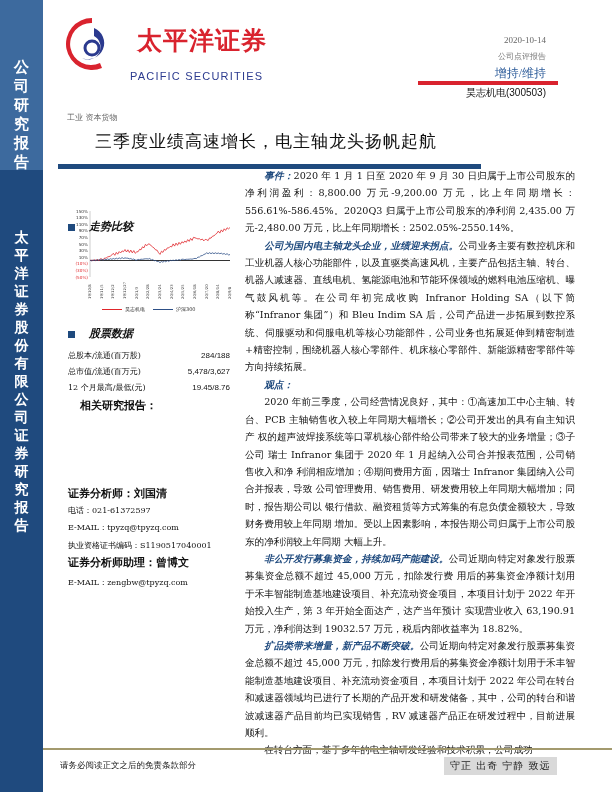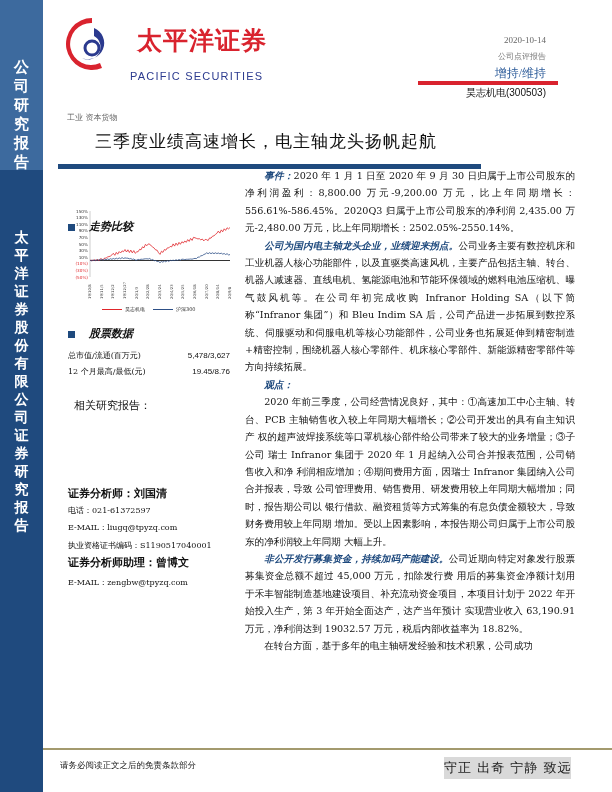--- a/index.html
+++ b/index.html
@@ -27,32 +27,32 @@
 
   .sec-head { position:absolute; left:68px; font-weight:bold; font-size:11px; font-style:italic; }
   .sec-sq { display:inline-block; width:7px; height:7px; background:#1f4a7e; margin-right:14px; vertical-align:middle; }
   .chart { position:absolute; left:58px; top:205px; width:180px; height:110px; }
   .legend { position:absolute; left:102px; top:306px; font-size:5px; font-family:"DejaVu Sans", sans-serif; color:#333; }
   .leg-line { display:inline-block; width:20px; height:1px; vertical-align:middle; margin-right:3px; }
 
   .stock-table { position:absolute; left:68px; top:348px; width:162px; font-size:8px; }
   .stock-row { display:flex; justify-content:space-between; height:16px; line-height:16px; }
   .stock-row .v { font-family:"Liberation Sans", sans-serif; font-size:8px; }
-  .related { position:absolute; left:74px; top:398px; font-weight:normal; font-size:11px; }
+  .related { position:absolute; left:80px; top:398px; font-weight:bold; font-size:11px; }
 
   .analyst { position:absolute; left:68px; font-size:8px; }
   .analyst.h { font-weight:bold; font-size:11px; }
 
   .body { position:absolute; left:245px; top:167px; width:330px; font-size:9.6px; line-height:17.4px; text-align:justify; }
   .body p { margin:0; text-indent:2em; }
   .body .k { color:#1f4a7e; font-weight:bold; font-style:italic; }
 
   .footer-line { position:absolute; left:43px; top:748px; width:569px; height:2px; background:#a39a6e; }
   .footer-left { position:absolute; left:60px; top:760px; font-size:8.5px; color:#222; }
-  .footer-right { position:absolute; left:444px; top:757px; padding:2px 0; background:#d9d9d9; font-size:13px; color:#222; letter-spacing:1px; }
+  .footer-right { position:absolute; left:444px; top:757px; padding:2px 6px; background:#d9d9d9; font-size:10px; color:#222; letter-spacing:1px; }
 </style>
 </head>
 <body>
 
 <div class="sidebar"></div>
 <div class="sidebar-top"></div>
 <div class="vtext" style="top:58px;" id="vt1">
     <span>公</span>
     <span>司</span>
     <span>研</span>
@@ -135,41 +135,46 @@
   <span class="leg-line" style="background:#e0262b;"></span><span>昊志机电</span>
   &nbsp;&nbsp;&nbsp;
   <span class="leg-line" style="background:#2d4f86;"></span><span>沪深300</span>
 </div>
 
 <div class="sec-head" style="top:326px;">
   <span class="sec-sq"></span><span>股票数据</span>
 </div>
 <div class="stock-table">
   <div class="stock-row">
+      <span>总股本/流通(百万股)</span>
+      <span class="v">284/188</span>
+    </div>
+  <div class="stock-row">
       <span>总市值/流通(百万元)</span>
       <span class="v">5,478/3,627</span>
     </div>
   <div class="stock-row">
       <span>12 个月最高/最低(元)</span>
       <span class="v">19.45/8.76</span>
     </div>
 </div>
 <div class="related">相关研究报告：</div>
 
 <div class="analyst h" style="top:486px;">证券分析师：刘国清</div>
 <div class="analyst num" style="top:505px;">电话：021-61372597</div>
-<div class="analyst num" style="top:522px;">E-MAIL：liugq@tpyzq.com</div>
+<div class="analyst num" style="top:522px;">E-MAIL：tpyzq@tpyzq.com</div>
 <div class="analyst num" style="top:540px;text-align:right;">执业资格证书编码：S1190517040001</div>
 <div class="analyst h" style="top:555px;">证券分析师助理：曾博文</div>
 <div class="analyst num" style="top:577px;">E-MAIL：zengbw@tpyzq.com</div>
 
 <div class="body">
   <p><span class="k" style="color:#1f4a7e;margin-top:28px;">事件：</span><span>2020 年 1 月 1 日至 2020 年 9 月 30 日归属于上市公司股东的净利润盈利：8,800.00 万元-9,200.00 万元，比上年同期增长：556.61%-586.45%。2020Q3 归属于上市公司股东的净利润 2,435.00 万元-2,480.00 万元，比上年同期增长：2502.05%-2550.14%。</span></p>
   <p><span class="k">公司为国内电主轴龙头企业，业绩迎来拐点。</span><span>公司业务主要有数控机床和工业机器人核心功能部件，以及直驱类高速风机，主要产品包括主轴、转台、机器人减速器、直线电机、氢能源电池和节能环保领域的燃料电池压缩机、曝气鼓风机等。在公司年初完成收购 Infranor Holding SA（以下简称“Infranor 集团”）和 Bleu Indim SA 后，公司产品进一步拓展到数控系统、伺服驱动和伺服电机等核心功能部件，公司业务也拓展延伸到精密制造+精密控制，围绕机器人核心零部件、机床核心零部件、新能源精密零部件等方向持续拓展。</span></p>
   <p><span class="k">观点：</span></p>
   <p><span>2020 年前三季度，公司经营情况良好，其中：①高速加工中心主轴、转 台、PCB 主轴销售收入较上年同期大幅增长；②公司开发出的具有自主知识产 权的超声波焊接系统等口罩机核心部件给公司带来了较大的业务增量；③子公司 瑞士 Infranor 集团于 2020 年 1 月起纳入公司合并报表范围，公司销售收入和净 利润相应增加；④期间费用方面，因瑞士 Infranor 集团纳入公司合并报表，导致 公司管理费用、销售费用、研发费用较上年同期大幅增加；同时，报告期公司以 银行借款、融资租赁等方式筹集的有息负债金额较大，导致财务费用较上年同期 增加。受以上因素影响，本报告期公司归属于上市公司股东的净利润较上年同期 大幅上升。</span></p>
   <p><span class="k">非公开发行募集资金，持续加码产能建设。</span><span>公司近期向特定对象发行股票募集资金总额不超过 45,000 万元，扣除发行费 用后的募集资金净额计划用于禾丰智能制造基地建设项目、补充流动资金项目，本项目计划于 2022 年开始投入生产，第 3 年开始全面达产，达产当年预计 实现营业收入 63,190.91 万元，净利润达到 19032.57 万元，税后内部收益率为 18.82%。</span></p>
+  <p><span class="k">扩品类带来增量，新产品不断突破。</span><span>公司近期向特定对象发行股票募集资金总额不超过 45,000 万元，扣除发行费用后的募集资金净额计划用于禾丰智能制造基地建设项目、补充流动资金项目，本项目计划于 2022 年公司在转台和减速器领域均已进行了长期的产品开发和研发储备，其中，公司的转台和谐波减速器产品目前均已实现销售，RV 减速器产品正在研发过程中，目前进展顺利。</span></p>
   <p><span>在转台方面，基于多年的电主轴研发经验和技术积累，公司成功</span></p>
 </div>
 
 <div class="footer-line"></div>
 <div class="footer-left">请务必阅读正文之后的免责条款部分</div>
 <div class="footer-right">守正 出奇 宁静 致远</div>
 
 </body></html>

